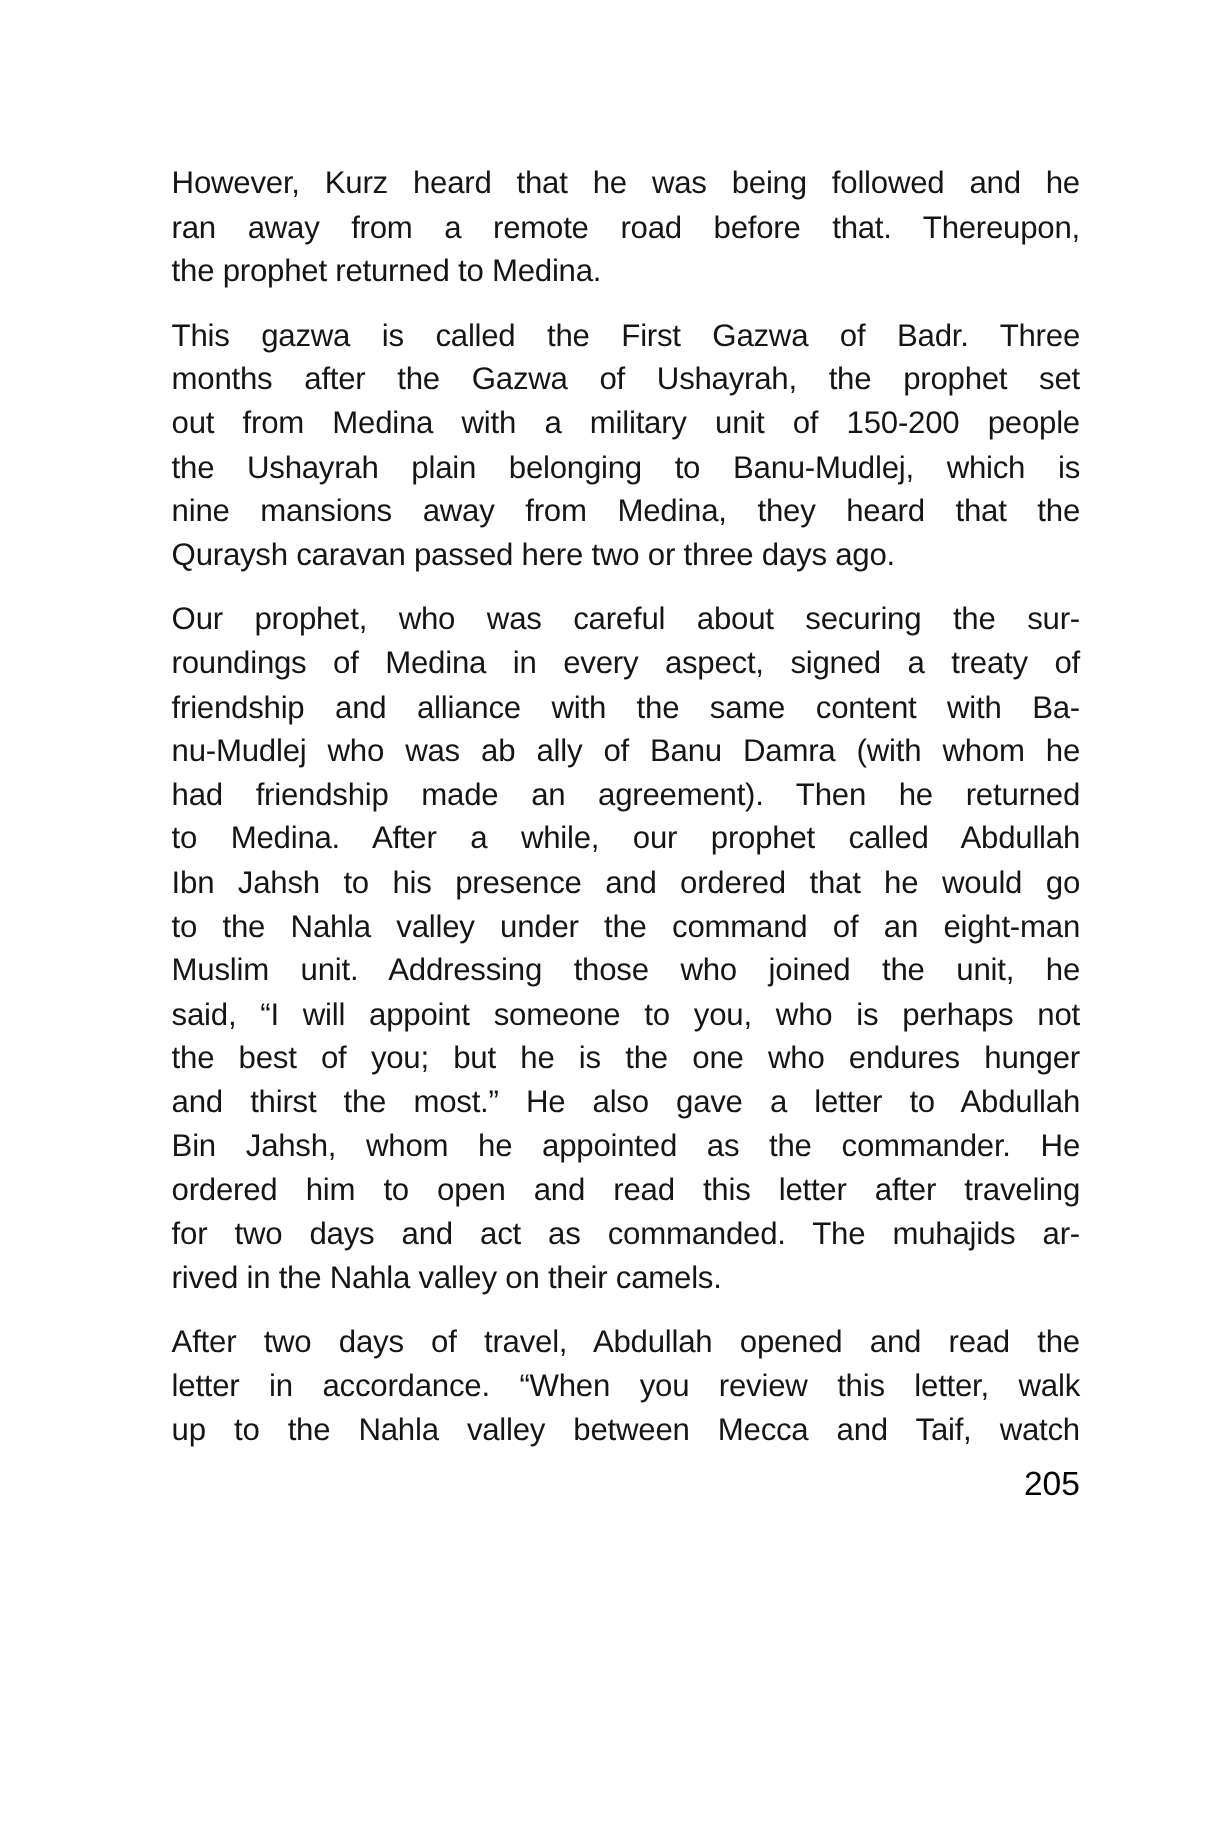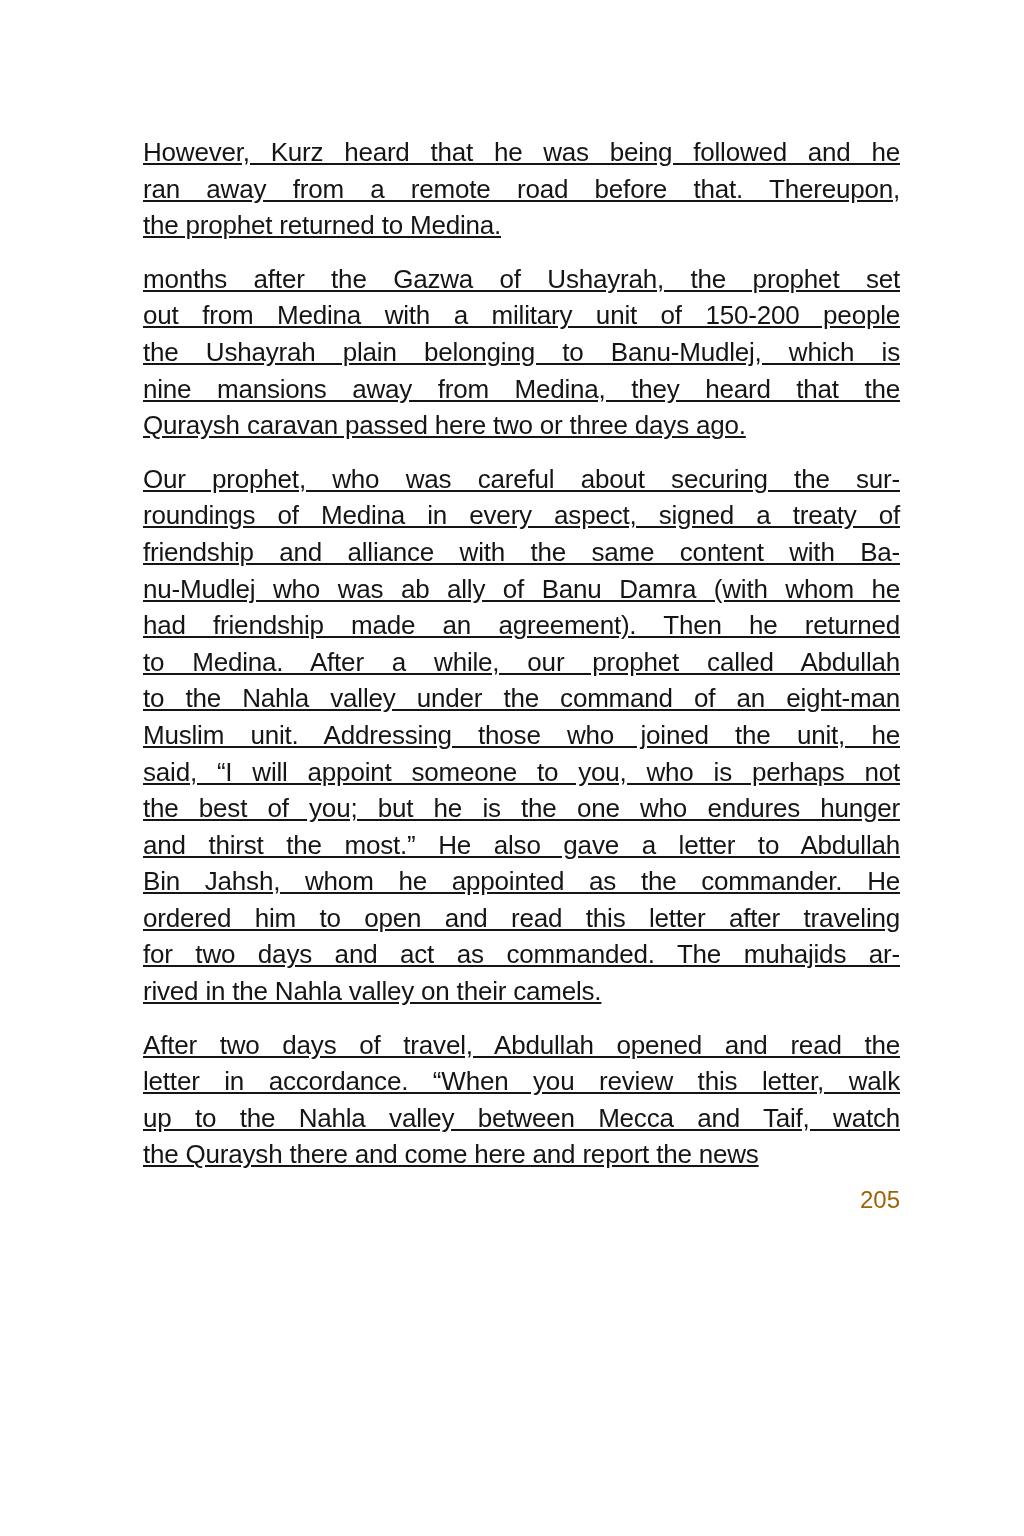--- a/index.html
+++ b/index.html
@@ -16,79 +16,79 @@
     overflow: hidden;
   }
   .page {
     position: absolute;
     top: 134px;
     left: 143px;
     width: 757px;
   }
   .paragraph {
     margin: 0 0 17px 0;
-    text-decoration: underline;
   }
   .paragraph:last-of-type {
     margin-bottom: 12px;
   }
   .line {
     font-size: 26px;
     line-height: 36.6px;
     letter-spacing: -0.2px;
     text-align: justify;
     text-align-last: justify;
     white-space: normal;
   }
   .line.last {
     text-align-last: left;
   }
   .page-number {
     margin-top: 10px;
-    font-size: 24px;
+    font-size: 28px;
     line-height: 30px;
     text-align: right;
-    color: #a16207;
+    color: #000000;
   }
 </style>
 </head>
 <body>
 
 <div class="page">
   <div>
       <div class="paragraph">
         <div class="line">However, Kurz heard that he was being followed and he</div>
         <div class="line">ran away from a remote road before that. Thereupon,</div>
         <div class="line last">the prophet returned to Medina.</div>
       </div>
       <div class="paragraph">
+        <div class="line">This gazwa is called the First Gazwa of Badr. Three</div>
         <div class="line">months after the Gazwa of Ushayrah, the prophet set</div>
         <div class="line">out from Medina with a military unit of 150-200 people</div>
         <div class="line">the Ushayrah plain belonging to Banu-Mudlej, which is</div>
         <div class="line">nine mansions away from Medina, they heard that the</div>
         <div class="line last">Quraysh caravan passed here two or three days ago.</div>
       </div>
       <div class="paragraph">
         <div class="line">Our prophet, who was careful about securing the sur-</div>
         <div class="line">roundings of Medina in every aspect, signed a treaty of</div>
         <div class="line">friendship and alliance with the same content with Ba-</div>
         <div class="line">nu-Mudlej who was ab ally of Banu Damra (with whom he</div>
         <div class="line">had friendship made an agreement). Then he returned</div>
         <div class="line">to Medina. After a while, our prophet called Abdullah</div>
+        <div class="line">Ibn Jahsh to his presence and ordered that he would go</div>
         <div class="line">to the Nahla valley under the command of an eight-man</div>
         <div class="line">Muslim unit. Addressing those who joined the unit, he</div>
         <div class="line">said, “I will appoint someone to you, who is perhaps not</div>
         <div class="line">the best of you; but he is the one who endures hunger</div>
         <div class="line">and thirst the most.” He also gave a letter to Abdullah</div>
         <div class="line">Bin Jahsh, whom he appointed as the commander. He</div>
         <div class="line">ordered him to open and read this letter after traveling</div>
         <div class="line">for two days and act as commanded. The muhajids ar-</div>
         <div class="line last">rived in the Nahla valley on their camels.</div>
       </div>
       <div class="paragraph">
         <div class="line">After two days of travel, Abdullah opened and read the</div>
         <div class="line">letter in accordance. “When you review this letter, walk</div>
         <div class="line">up to the Nahla valley between Mecca and Taif, watch</div>
-        <div class="line last">the Quraysh there and come here and report the news</div>
       </div>
     </div>
   <div class="page-number">205</div>
 </div>
 
 </body></html>

